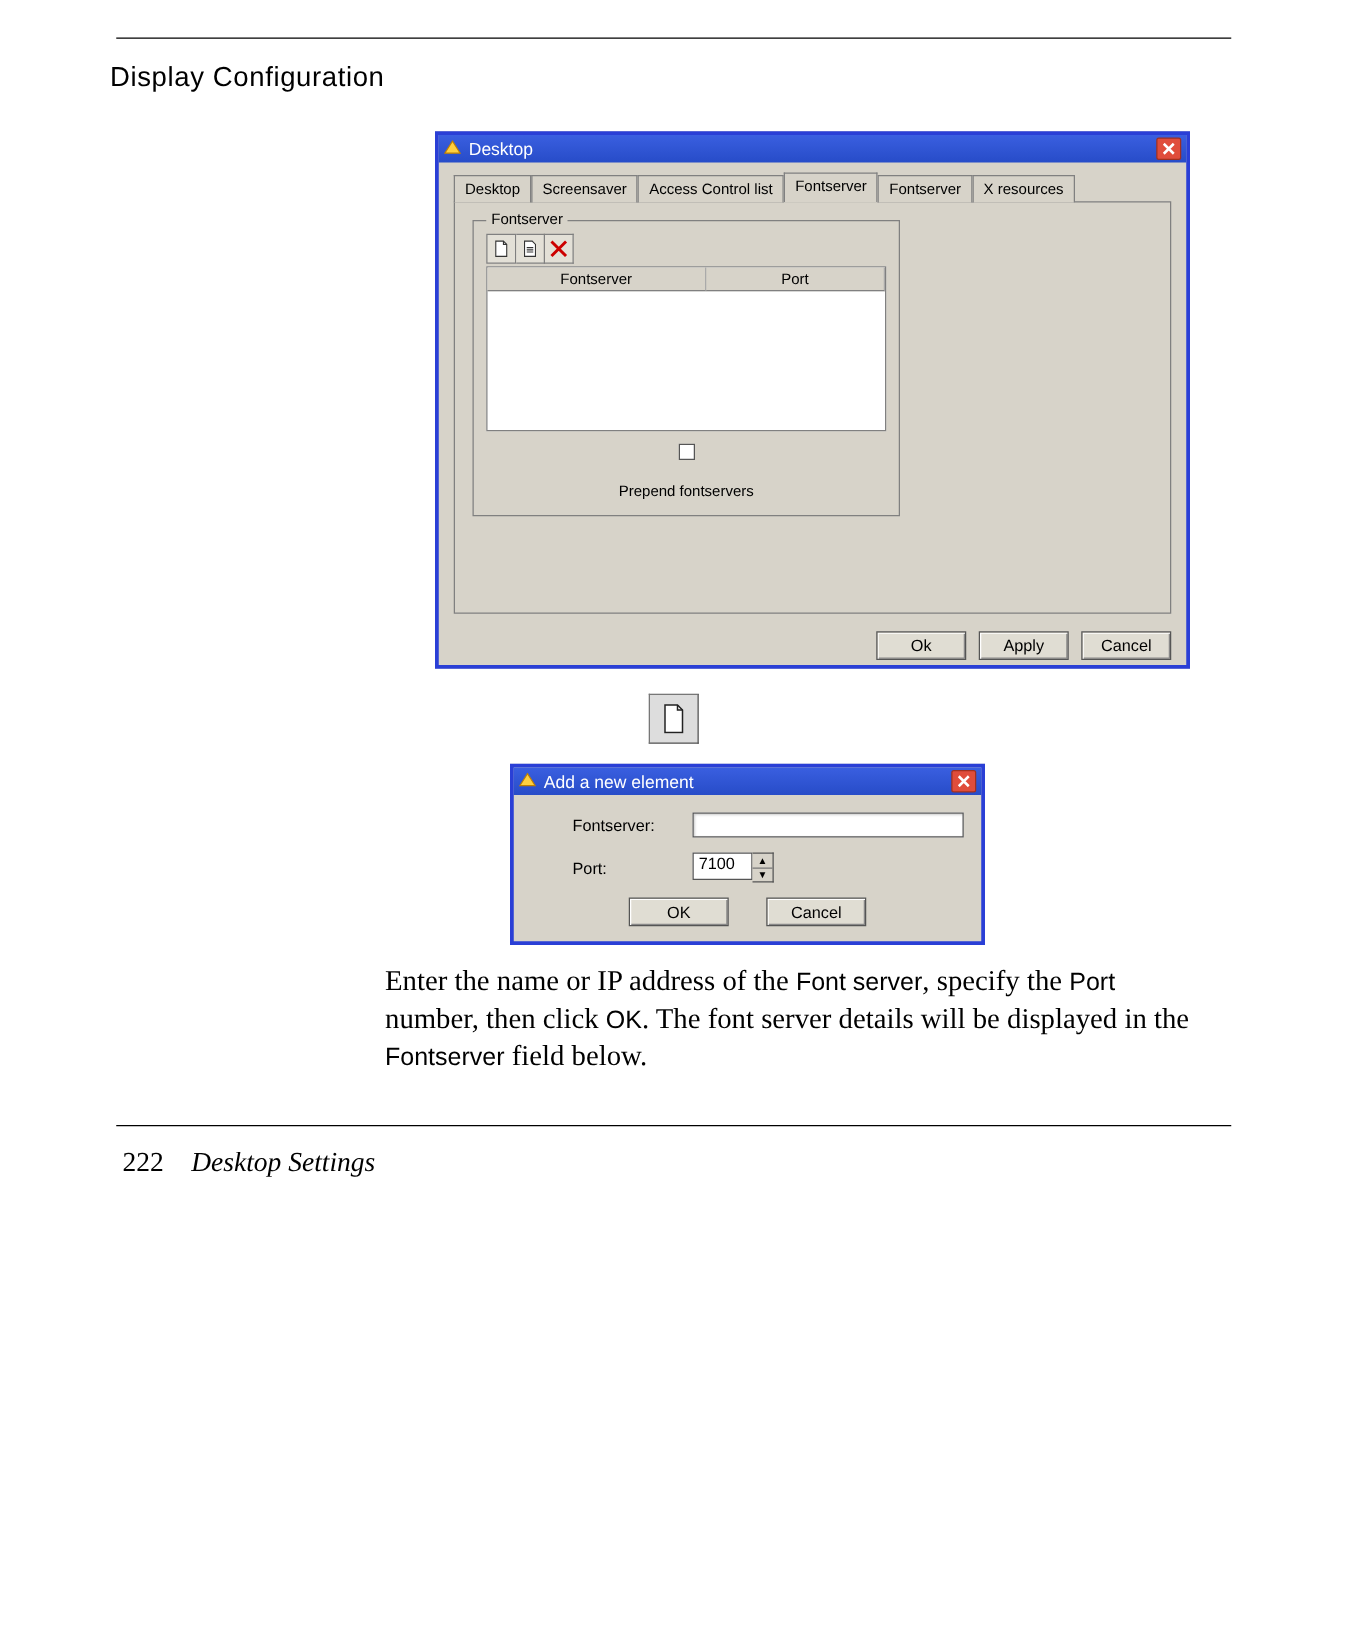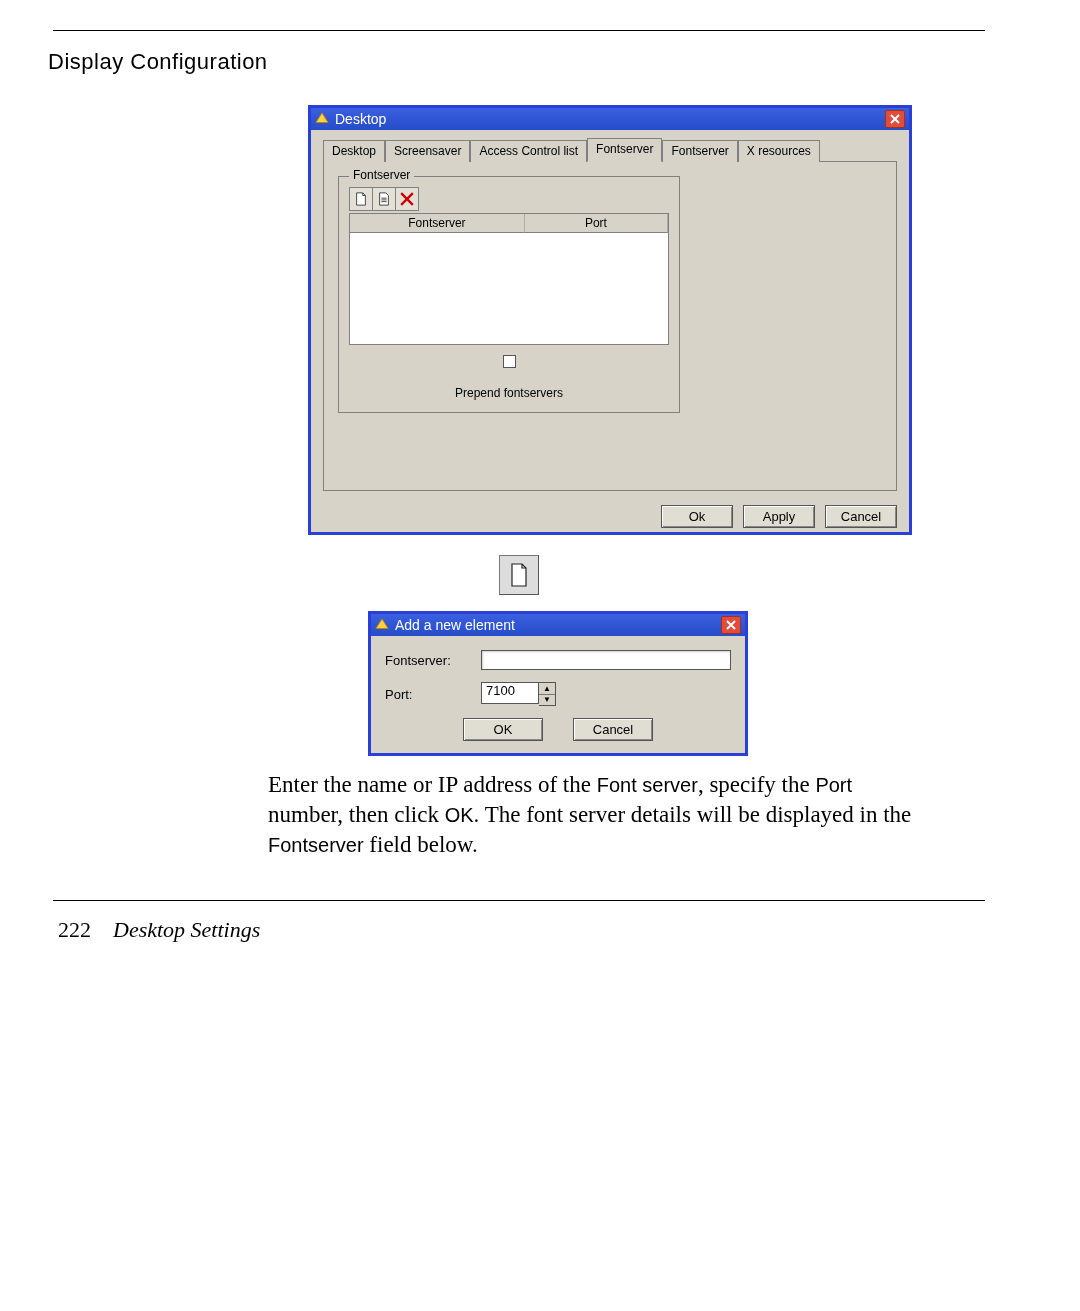--- a/index.html
+++ b/index.html
@@ -7,21 +7,21 @@
     padding: 0;
     background: #fff;
     font-family: Arial, Helvetica, sans-serif;
     color: #000;
   }
   .page {
     width: 1080px;
     height: 1311px;
     position: relative;
     box-sizing: border-box;
-    padding: 30px 90px 0 48px;
+    padding: 30px 90px 0 88px;
   }
   .top-rule {
     border-top: 1.5px solid #000;
     margin: 0 5px 18px 5px;
   }
   .page-header {
     font-size: 22px;
     font-weight: 300;
     margin: 0 0 30px 0;
     letter-spacing: 0.5px;
@@ -228,35 +228,36 @@
     width: 380px;
     margin: 4px 0 14px 320px;
   }
   .addbody {
     padding: 14px 14px 12px;
   }
   .form-row {
     display: flex;
     align-items: center;
     margin-bottom: 12px;
+    margin-left: 33px;
   }
   .form-row .lbl {
     width: 96px;
     font-size: 13px;
   }
   .txt-input {
     flex: 1;
     height: 20px;
     border: 1px solid #555;
     background: #fff;
     box-sizing: border-box;
     box-shadow: inset 1px 1px 2px rgba(0,0,0,0.2);
   }
   .port-input {
-    width: 58px;
+    width: 48px;
     height: 22px;
     border: 1px solid #555;
     background: #fff;
     padding: 0 4px;
     font-size: 13px;
     box-sizing: border-box;
   }
   .spin {
     width: 16px;
     height: 22px;

